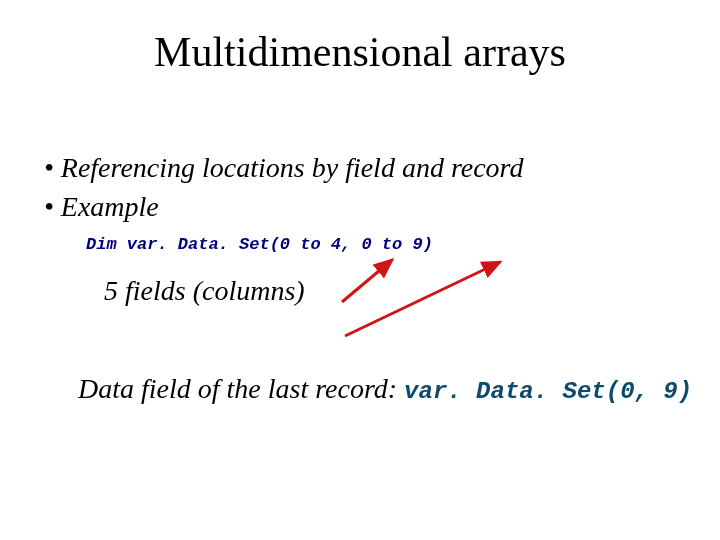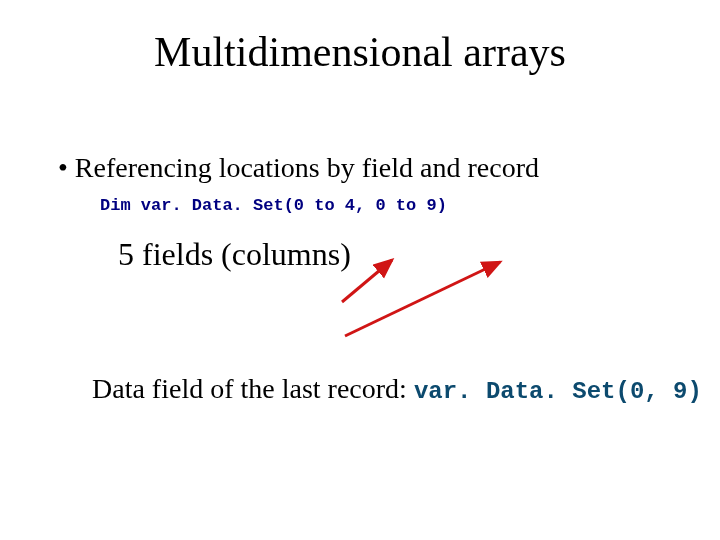--- a/index.html
+++ b/index.html
@@ -22,42 +22,43 @@
     top: 28px;
     left: 0;
     width: 720px;
     text-align: center;
     font-size: 42px;
     font-weight: 400;
   }
   .body {
     position: absolute;
     top: 150px;
-    left: 58px;
+    left: 44px;
     width: 610px;
     font-size: 28px;
     line-height: 1.25;
+    font-style: italic;
   }
   .bullet {
     margin: 0 0 4px 0;
   }
   .bullet::before {
     content: "•  ";
   }
   .code {
     font-family: "Courier New", Courier, monospace;
     color: #000080;
     font-weight: bold;
     font-size: 17px;
     display: block;
     margin: 10px 0 18px 42px;
   }
   .indent {
     margin-left: 60px;
-    font-size: 32px;
+    font-size: 28px;
   }
   .last-line {
     position: absolute;
     left: 34px;
     top: 221px;
     font-size: 28px;
     white-space: nowrap;
   }
   .inline-code {
     font-family: "Courier New", Courier, monospace;
@@ -74,20 +75,21 @@
 </style>
 </head>
 <body>
 
 <div class="slide">
 
   <div class="title">Multidimensional arrays</div>
 
   <div class="body">
     <div class="bullet">Referencing locations by field and record</div>
+    <div class="bullet">Example</div>
 
     <span class="code">Dim var. Data. Set(0 to 4, 0 to 9)</span>
 
     <div class="indent">5 fields (columns)</div>
 
     <div class="last-line">
       <span>Data field of the last record: </span><span class="inline-code">var. Data. Set(0, 9)</span>
     </div>
   </div>
 

